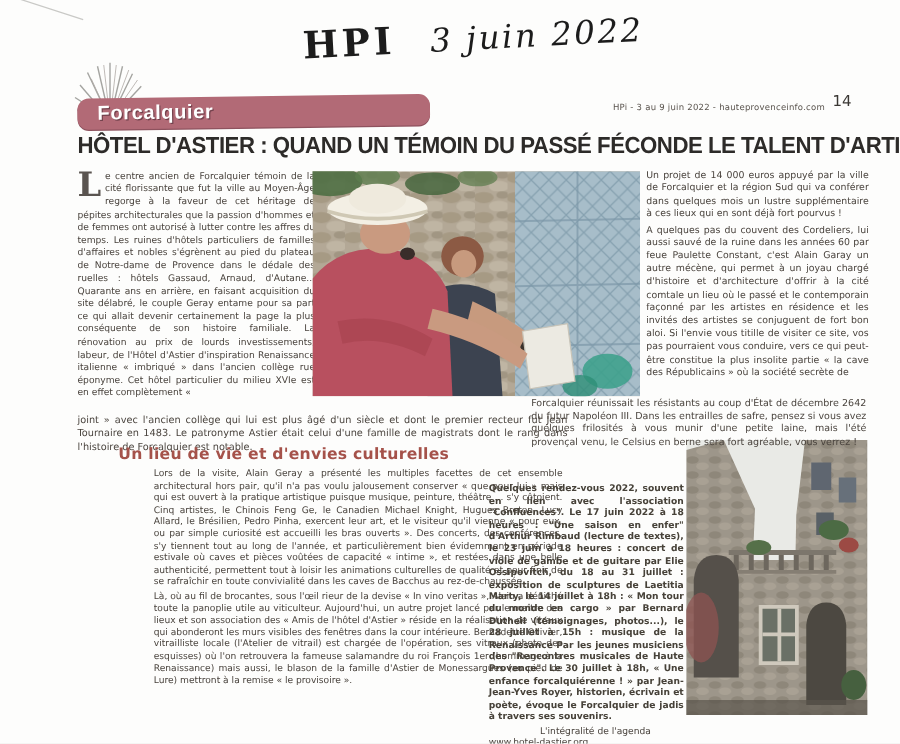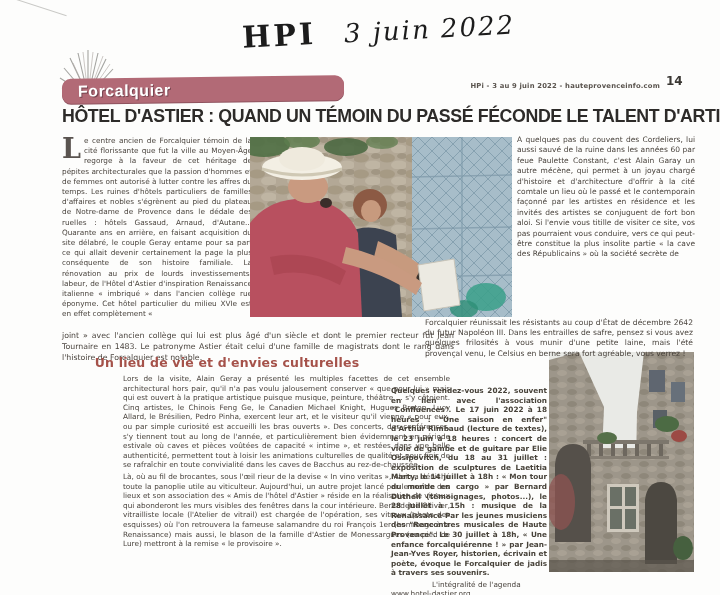--- a/index.html
+++ b/index.html
@@ -14,22 +14,22 @@
   #handwriting .hw-code{font-size:30px;letter-spacing:3px;font-style:normal;font-weight:bold;}
   #handwriting .hw-date{font-size:26px;margin-left:28px;letter-spacing:2px;}
   
   #sun-logo{left:56px;top:50px;}
   #section-banner{left:62px;top:77px;width:282px;height:25px;background:#b26a76;
     border-radius:9px;transform:rotate(-0.8deg);box-shadow:0 1px 0 #8e525e;
     display:flex;align-items:center;padding-left:16px;box-sizing:border-box;}
   #section-banner .banner-label{color:#fff;font-weight:bold;font-size:16px;
     font-family:"Liberation Sans",sans-serif;text-shadow:1px 1px 0 #74434e;letter-spacing:.5px;}
   #edition-info{left:420px;top:82px;width:240px;text-align:right;font-size:6.8px;
-    font-weight:bold;color:#5a544e;letter-spacing:.2px;}
-  #page-number{left:666px;top:74px;font-size:12px;font-weight:bold;color:#3a3733;}
+    font-weight:normal;color:#5a544e;letter-spacing:.2px;}
+  #page-number{left:666px;top:74px;font-size:12px;font-weight:normal;color:#3a3733;}
   
   #headline{left:62px;top:105px;width:640px;font-family:"Liberation Sans",sans-serif;
     font-weight:bold;font-size:18.5px;color:#2d2b29;letter-spacing:-0.4px;
     transform:scaleX(.96);transform-origin:left;white-space:nowrap;}
   
   .body{text-align:justify;color:#4a443e;}
   #intro-col{left:62px;top:136px;width:190px;font-size:7.3px;line-height:10.2px;}
   #intro-col .dropcap{float:left;font-size:27px;line-height:26px;font-weight:bold;
     color:#5a5450;padding-right:3px;font-family:"DejaVu Serif",serif;}
   #intro-cont{left:62px;top:330px;width:392px;font-size:7.8px;line-height:11px;}
@@ -149,20 +149,21 @@
         <ellipse cx="76" cy="66" rx="6" ry="5" fill="#3a2d2a"></ellipse>
         <ellipse cx="52" cy="30" rx="40" ry="13" fill="#f3efe4"></ellipse>
         <ellipse cx="52" cy="22" rx="23" ry="12" fill="#efeadd"></ellipse>
         <path d="M12 32 Q52 44 92 32" stroke="#cfc8b4" stroke-width="3" fill="none"></path>
         <path d="M96 110 Q140 120 172 146 L166 158 Q134 136 92 126 Z" fill="#c99a80"></path>
       </g>
     </svg>
   </div>
 
   <div id="project-col" class="abs body">
+    <p>Un projet de 14 000 euros appuyé par la ville de Forcalquier et la région Sud qui va conférer dans quelques mois un lustre supplémentaire à ces lieux qui en sont déjà fort pourvus !</p>
     <p>A quelques pas du couvent des Cordeliers, lui aussi sauvé de la ruine dans les années 60 par feue Paulette Constant, c'est Alain Garay un autre mécène, qui permet à un joyau chargé d'histoire et d'architecture d'offrir à la cité comtale un lieu où le passé et le contemporain façonné par les artistes en résidence et les invités des artistes se conjuguent de fort bon aloi. Si l'envie vous titille de visiter ce site, vos pas pourraient vous conduire, vers ce qui peut-être constitue la plus insolite partie « la cave des Républicains » où la société secrète de</p>
   </div>
 
   <div id="project-cont" class="abs body">Forcalquier réunissait les résistants au coup d'État de décembre 2642 du futur Napoléon III. Dans les entrailles de safre, pensez si vous avez quelques frilosités à vous munir d'une petite laine, mais l'été provençal venu, le Celsius en berne sera fort agréable, vous verrez !</div>
 
   <div id="intro-cont" class="abs body">joint » avec l'ancien collège qui lui est plus âgé d'un siècle et dont le premier recteur fut Jean Tournaire en 1483. Le patronyme Astier était celui d'une famille de magistrats dont le rang dans l'histoire de Forcalquier est notable.</div>
 
   <div id="subheading" class="abs">Un lieu de vie et d'envies culturelles</div>
 
   <div id="culture-col" class="abs body">

